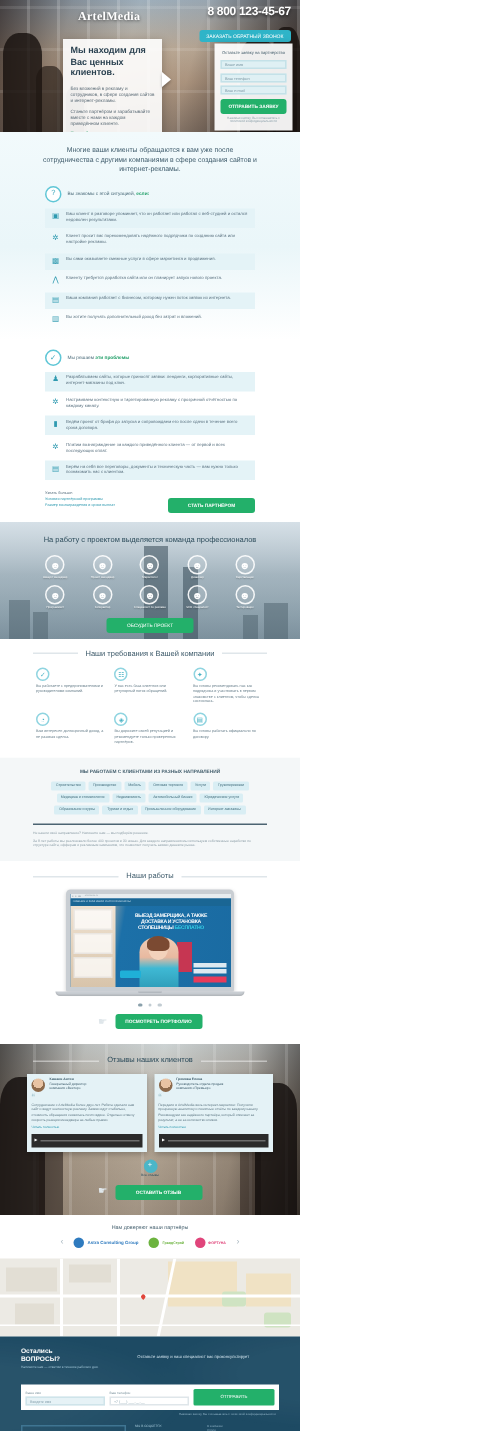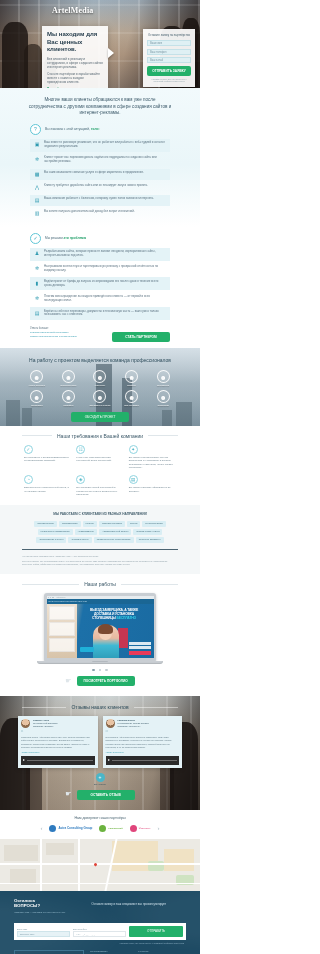--- a/index.html
+++ b/index.html
@@ -256,20 +256,24 @@
   <section class="hero">
     <div class="hero-win"></div>
     <div class="hero-fig f1"></div>
     <div class="hero-fig f1b"></div>
     <div class="hero-fig f4"></div>
     <div class="hero-fig f2"></div>
     <div class="hero-fig f3"></div>
 
     <div class="logo">ArtelMedia</div>
 
+    <div class="phone-wrap">
+      <div class="phone">8 800 123-45-67</div>
+      <div class="phone-btn">ЗАКАЗАТЬ ОБРАТНЫЙ ЗВОНОК</div>
+    </div>
 
     <div class="hero-card">
       <h1>Мы находим для Вас ценных клиентов.</h1>
       <p>Без вложений в рекламу и сотрудников, в сфере создания сайтов и интернет-рекламы.</p>
       <p>Станьте партнёром и зарабатывайте вместе с нами на каждом приведённом клиенте.</p>
       <p class="hl">Подробнее о том, как стать партнёром и зарабатывать на рекомендациях</p>
     </div>
     <div class="hero-arrow"></div>
 
     <form class="hero-form">

